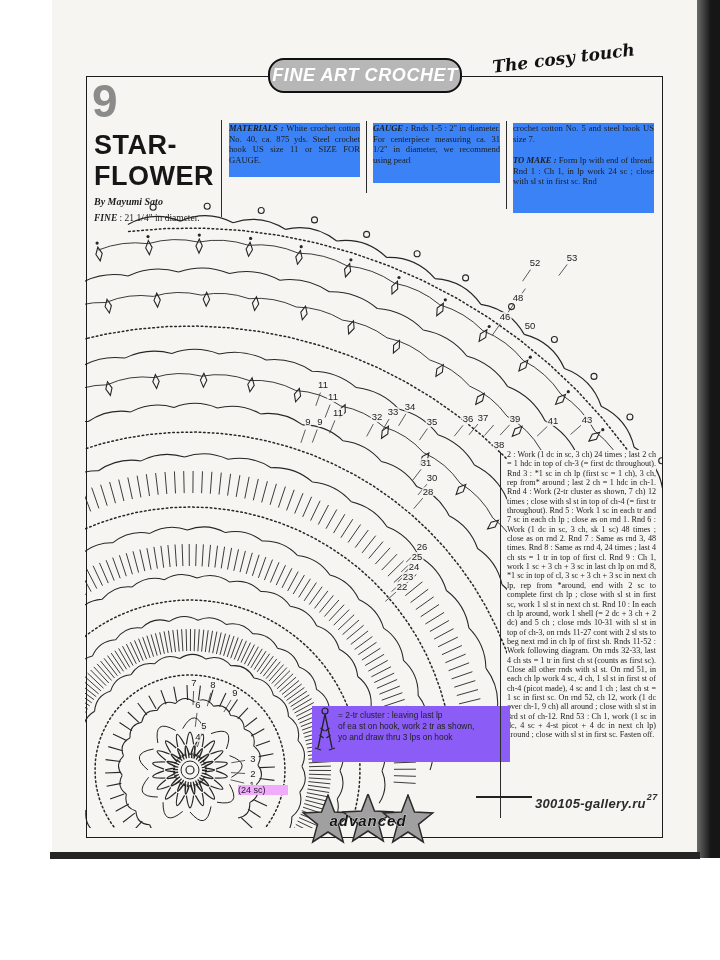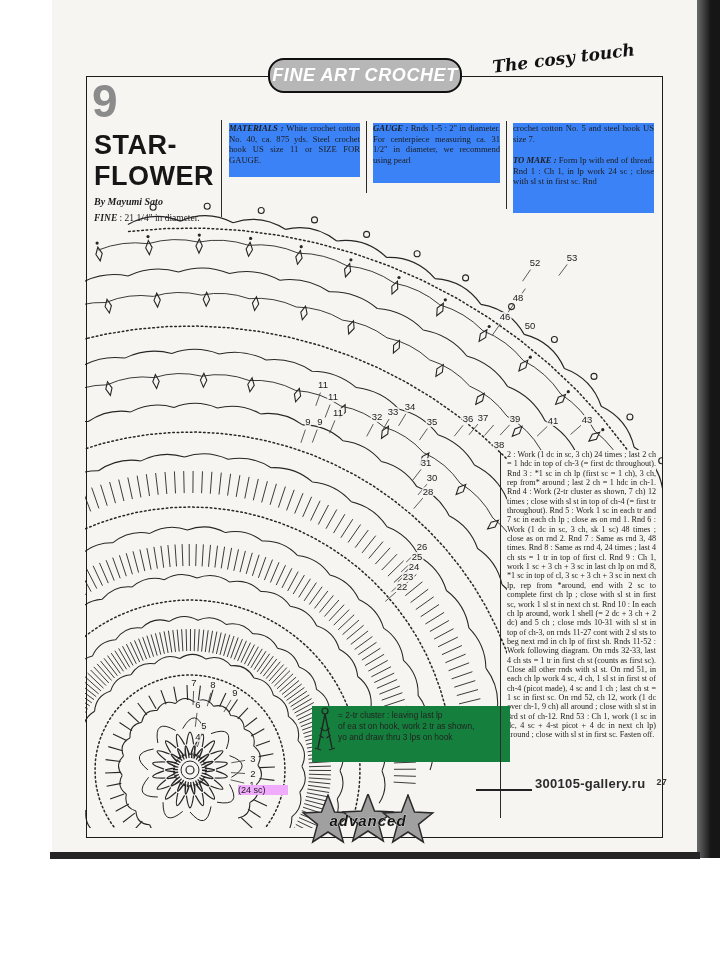--- a/index.html
+++ b/index.html
@@ -23,28 +23,28 @@
   .issue-num{left:92px;top:78px;font-size:46px;font-weight:bold;color:#8b8b8b;line-height:46px;z-index:5;}
   .title{left:94px;top:130px;font-size:27px;font-weight:bold;letter-spacing:.5px;line-height:31px;color:#161616;z-index:5;}
   .byline{left:94px;top:196px;font-family:"Liberation Serif",serif;font-style:italic;font-weight:bold;font-size:10px;z-index:5;}
   .sizerow{left:94px;top:213px;font-family:"Liberation Serif",serif;font-size:9.5px;z-index:5;}
   .em{font-style:italic;font-weight:bold;}
   .ibox{font-family:"Liberation Serif",serif;font-size:8.6px;line-height:10.6px;text-align:justify;
         color:#1d1d1d;z-index:3;background:#3b82f6;}
   .instr{left:507px;top:450px;width:149px;height:372px;font-family:"Liberation Serif",serif;
          font-size:8.1px;line-height:9.35px;text-align:justify;color:#1d1d1d;background:#f6f5f2;
          overflow:hidden;z-index:3;}
-  .legend{left:312px;top:706px;width:198px;height:56px;background:#15803d;z-index:3;display:flex;}
+  .legend{left:312px;top:706px;width:198px;height:56px;background:#8b5cf6;z-index:3;display:flex;}
   .legend-text{font-size:8.4px;line-height:11px;color:#222;padding-top:4px;}
   .centerlbl{left:238px;top:785px;width:50px;font-size:9px;color:#222;background:#f0abfc;z-index:3;}
   .badge{left:294px;top:794px;width:148px;height:54px;z-index:6;}
-  .wmark{left:476px;top:776px;z-index:6;font-weight:bold;font-size:13px;letter-spacing:.3px;color:#2b2b2b;
-         display:flex;align-items:flex-end;}
+  .wmark{left:476px;top:796px;z-index:6;font-weight:bold;font-size:13px;letter-spacing:.3px;color:#2b2b2b;
+         display:flex;align-items:flex-start;font-style:italic;}
   .wdash{display:inline-block;width:56px;height:2px;background:#222;margin-right:3px;}
-  .pgnum{font-size:9px;color:#333;vertical-align:4px;margin-left:11px;position:relative;top:-4px;}
+  .pgnum{font-size:9px;color:#333;vertical-align:4px;margin-left:1px;position:relative;top:-4px;}
 </style>
 </head>
 <body>
 
 <div id="page">
 
   <div class="abs paper"></div>
 
   <svg id="diagram" class="abs" viewBox="0 0 577 645">
     <g id="g-bands">

